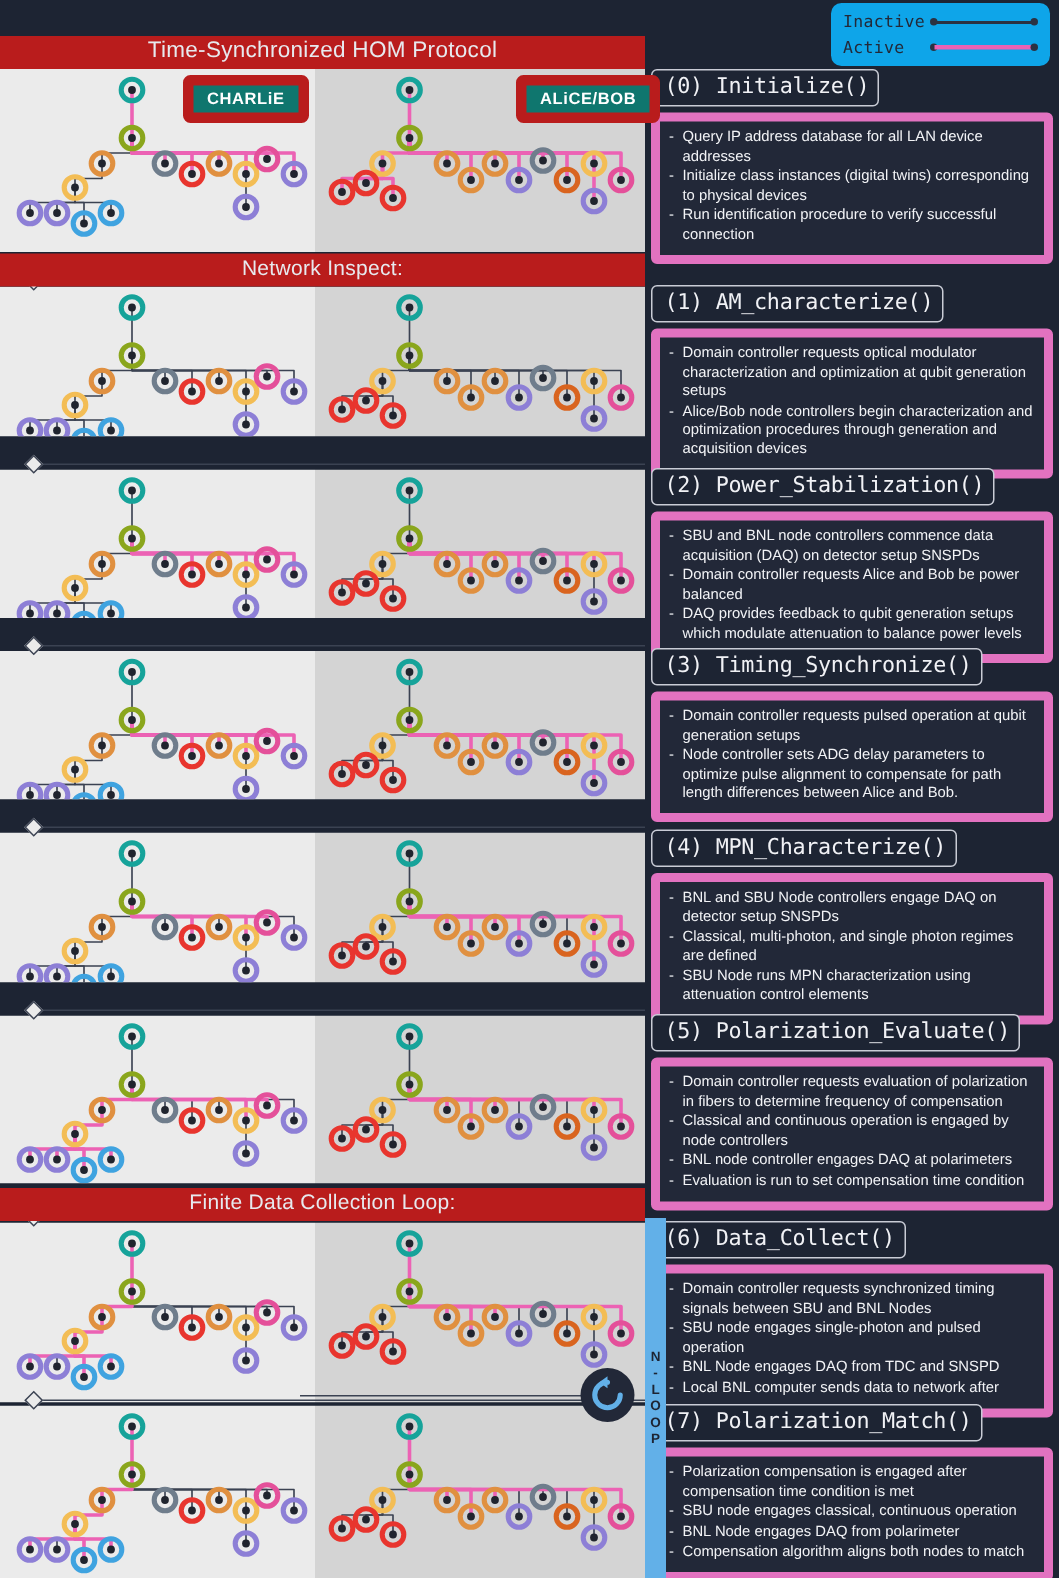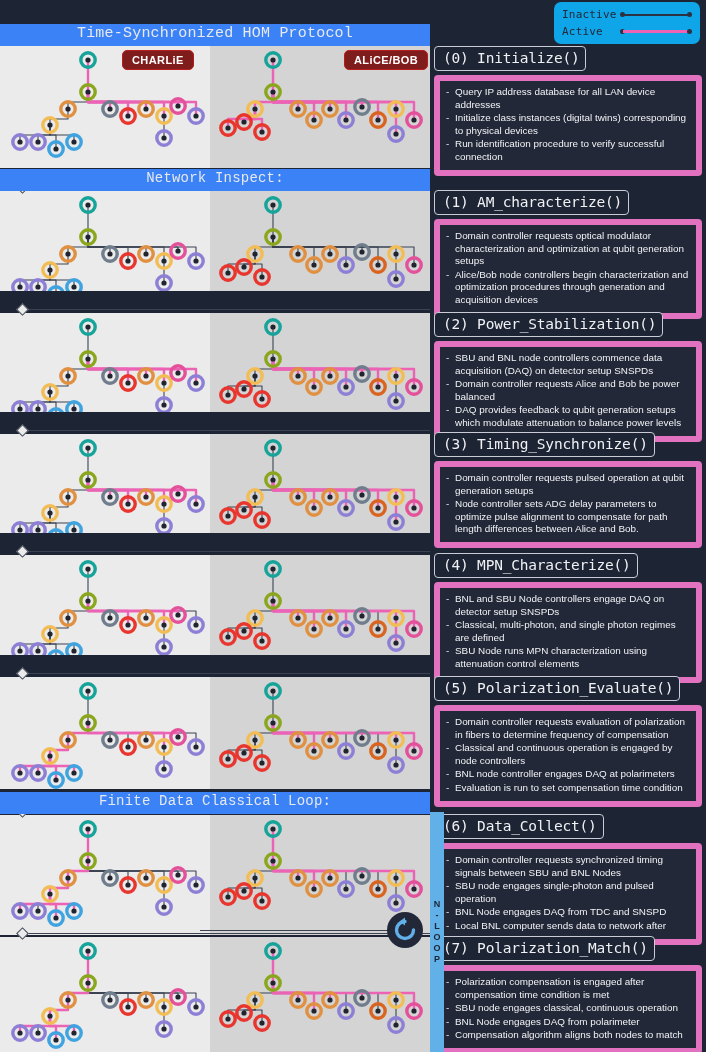--- a/index.html
+++ b/index.html
@@ -25,21 +25,21 @@
     font-size:11px;color:#232938;width:58px;letter-spacing:.2px;
   }
   .legend-line{flex:1;position:relative;height:10px;}
   .legend-line .bar{position:absolute;left:3px;right:3px;top:4px;height:2px;}
   .legend-line .d{position:absolute;top:2.5px;width:5px;height:5px;border-radius:50%;}
   .legend-line .d.l{left:0;} .legend-line .d.r{right:0;}
 
   
   .barrow{
     position:absolute;left:0;width:706px;height:22px;
-    background:#3b82f6;color:#e7e9ee;z-index:20;font-family:Liberation Mono, monospace;
+    background:#b91c1c;color:#e7e9ee;z-index:20;
   }
   .barrow .txt{
     position:absolute;left:0;right:0;top:1px;
     text-align:center;font-size:14px;letter-spacing:.2px;
   }
   .titlebar .txt{font-size:15px;}
   .sectbar{width:430px;}
   .sectbar .txt{text-align:center;}
 
   
@@ -55,22 +55,22 @@
     position:absolute;left:18px;top:1px;width:7px;height:7px;
     background:#ebebeb;border:1px solid #3b4252;transform:rotate(45deg);
   }
 
   
   .graph{position:absolute;left:0;top:0;width:100%;height:100%;}
   .graph svg{display:block;}
 
   
   .chip{
-    position:absolute;background:#7f1d1d;color:#fff;
-    border:1px solid #b91c1c;border-radius:5px;
+    position:absolute;background:#0f766e;color:#fff;
+    border:7px solid #b91c1c;border-radius:5px;
     font-size:11px;font-weight:bold;letter-spacing:.4px;
     padding:3px 9px 3px 9px;z-index:12;
   }
 
   
   .steps{position:absolute;left:434px;top:0;width:272px;}
   .step{position:absolute;left:0;width:268px;}
   .step-head{
     border:1px solid #c9ccd6;border-radius:4px;
     background:#1d2433;color:#f0f1f5;
@@ -131,21 +131,21 @@
 
   <div class="barrow titlebar sectbar" style="top:24px;">
     <div class="txt">Time-Synchronized HOM Protocol</div>
   </div>
 
   <div class="barrow sectbar" style="top:169px;">
     <div class="txt">Network Inspect:</div>
   </div>
 
   <div class="barrow sectbar" style="top:792px;">
-    <div class="txt">Finite Data Classical Loop:</div>
+    <div class="txt">Finite Data Collection Loop:</div>
   </div>
 
   <div id="rows">
       <div class="drow" style="top: 46px; height: 122px;">
         <div class="pane left">
           <div class="graph">
             <svg width="210" height="122" viewBox="0 0 210 122">
               <path d="M88,46 L88,56 L68,56 L68,63" fill="none" stroke="#3b4252" stroke-width="1.1" stroke-linecap="round" stroke-linejoin="round"></path>
               <path d="M68,63 L68,73 L50,73 L50,79" fill="none" stroke="#3b4252" stroke-width="1.1" stroke-linecap="round" stroke-linejoin="round"></path>
               <path d="M50,79 L50,89 L20,89 L20,96" fill="none" stroke="#3b4252" stroke-width="1.1" stroke-linecap="round" stroke-linejoin="round"></path>

